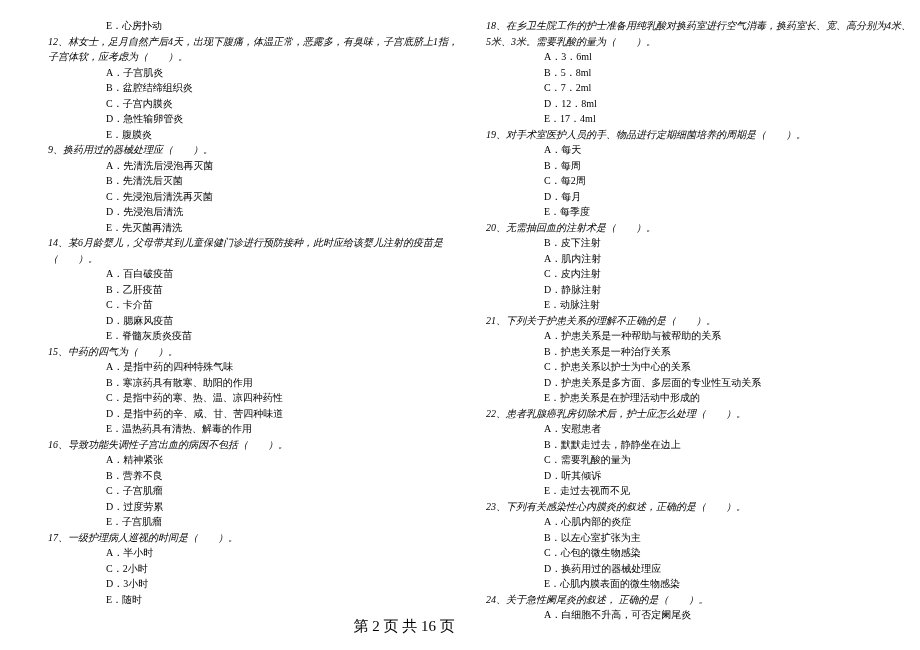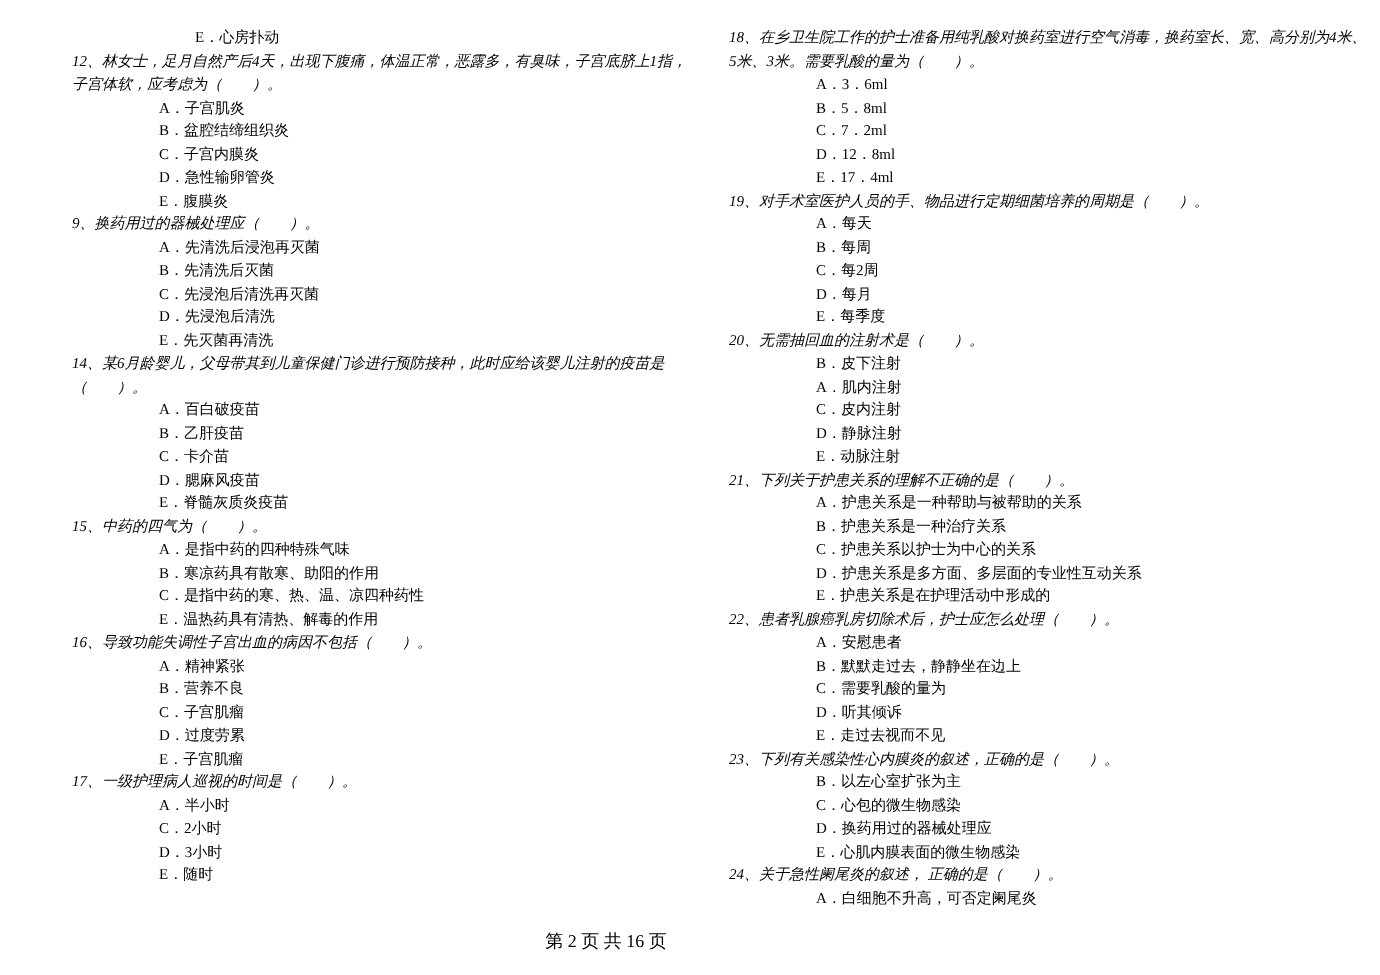--- a/index.html
+++ b/index.html
@@ -26,29 +26,29 @@
     white-space: nowrap;
   }
   .q-stem {
     margin-left: 0;
     font-style: italic;
   }
   .q-opt {
     margin-left: 58px;
   }
   .q-opt-e {
-    margin-left: 82px;
+    margin-left: 58px;
   }
   .footer {
     position: absolute;
     bottom: 14px;
     left: 0;
     width: 808px;
     text-align: center;
-    font-size: 12px;
+    font-size: 15px;
   }
 </style>
 </head>
 <body>
 
 <div class="columns">
   <div class="col" id="col-left">
       <div class="line q-opt-e">E．心房扑动</div>
       <div class="line q-stem">12、林女士，足月自然产后4天，出现下腹痛，体温正常，恶露多，有臭味，子宫底脐上1指，</div>
       <div class="line q-stem">子宫体软，应考虑为（　　）。</div>
@@ -67,20 +67,21 @@
       <div class="line q-stem">（　　）。</div>
       <div class="line q-opt">A．百白破疫苗</div>
       <div class="line q-opt">B．乙肝疫苗</div>
       <div class="line q-opt">C．卡介苗</div>
       <div class="line q-opt">D．腮麻风疫苗</div>
       <div class="line q-opt">E．脊髓灰质炎疫苗</div>
       <div class="line q-stem">15、中药的四气为（　　）。</div>
       <div class="line q-opt">A．是指中药的四种特殊气味</div>
       <div class="line q-opt">B．寒凉药具有散寒、助阳的作用</div>
       <div class="line q-opt">C．是指中药的寒、热、温、凉四种药性</div>
+      <div class="line q-opt">D．是指中药的辛、咸、甘、苦四种味道</div>
       <div class="line q-opt">E．温热药具有清热、解毒的作用</div>
       <div class="line q-stem">16、导致功能失调性子宫出血的病因不包括（　　）。</div>
       <div class="line q-opt">A．精神紧张</div>
       <div class="line q-opt">B．营养不良</div>
       <div class="line q-opt">C．子宫肌瘤</div>
       <div class="line q-opt">D．过度劳累</div>
       <div class="line q-opt">E．子宫肌瘤</div>
       <div class="line q-stem">17、一级护理病人巡视的时间是（　　）。</div>
       <div class="line q-opt">A．半小时</div>
       <div class="line q-opt">C．2小时</div>
@@ -113,20 +114,21 @@
       <div class="line q-opt">C．护患关系以护士为中心的关系</div>
       <div class="line q-opt">D．护患关系是多方面、多层面的专业性互动关系</div>
       <div class="line q-opt">E．护患关系是在护理活动中形成的</div>
       <div class="line q-stem">22、患者乳腺癌乳房切除术后，护士应怎么处理（　　）。</div>
       <div class="line q-opt">A．安慰患者</div>
       <div class="line q-opt">B．默默走过去，静静坐在边上</div>
       <div class="line q-opt">C．需要乳酸的量为</div>
       <div class="line q-opt">D．听其倾诉</div>
       <div class="line q-opt">E．走过去视而不见</div>
       <div class="line q-stem">23、下列有关感染性心内膜炎的叙述，正确的是（　　）。</div>
+      <div class="line q-opt">A．心肌内部的炎症</div>
       <div class="line q-opt">B．以左心室扩张为主</div>
       <div class="line q-opt">C．心包的微生物感染</div>
       <div class="line q-opt">D．换药用过的器械处理应</div>
       <div class="line q-opt">E．心肌内膜表面的微生物感染</div>
       <div class="line q-stem">24、关于急性阑尾炎的叙述， 正确的是（　　）。</div>
       <div class="line q-opt">A．白细胞不升高，可否定阑尾炎</div>
     </div>
 </div>
 
 <div class="footer">第 2 页 共 16 页</div>

